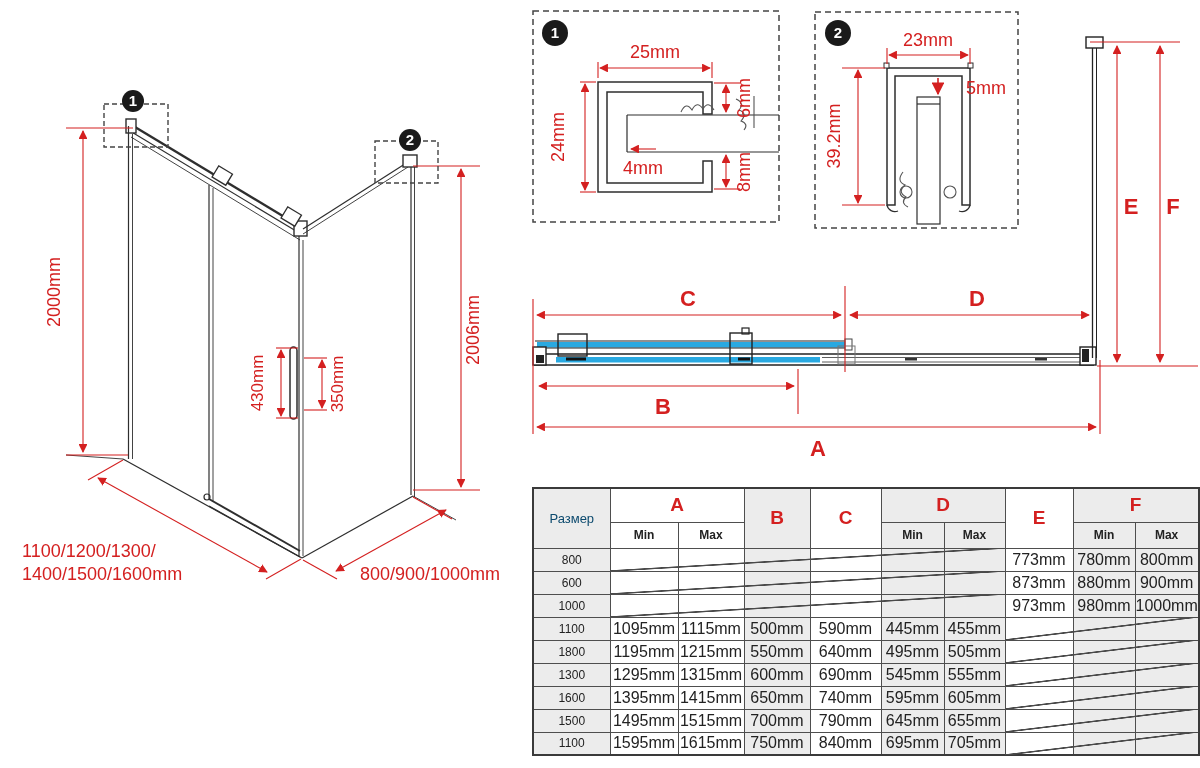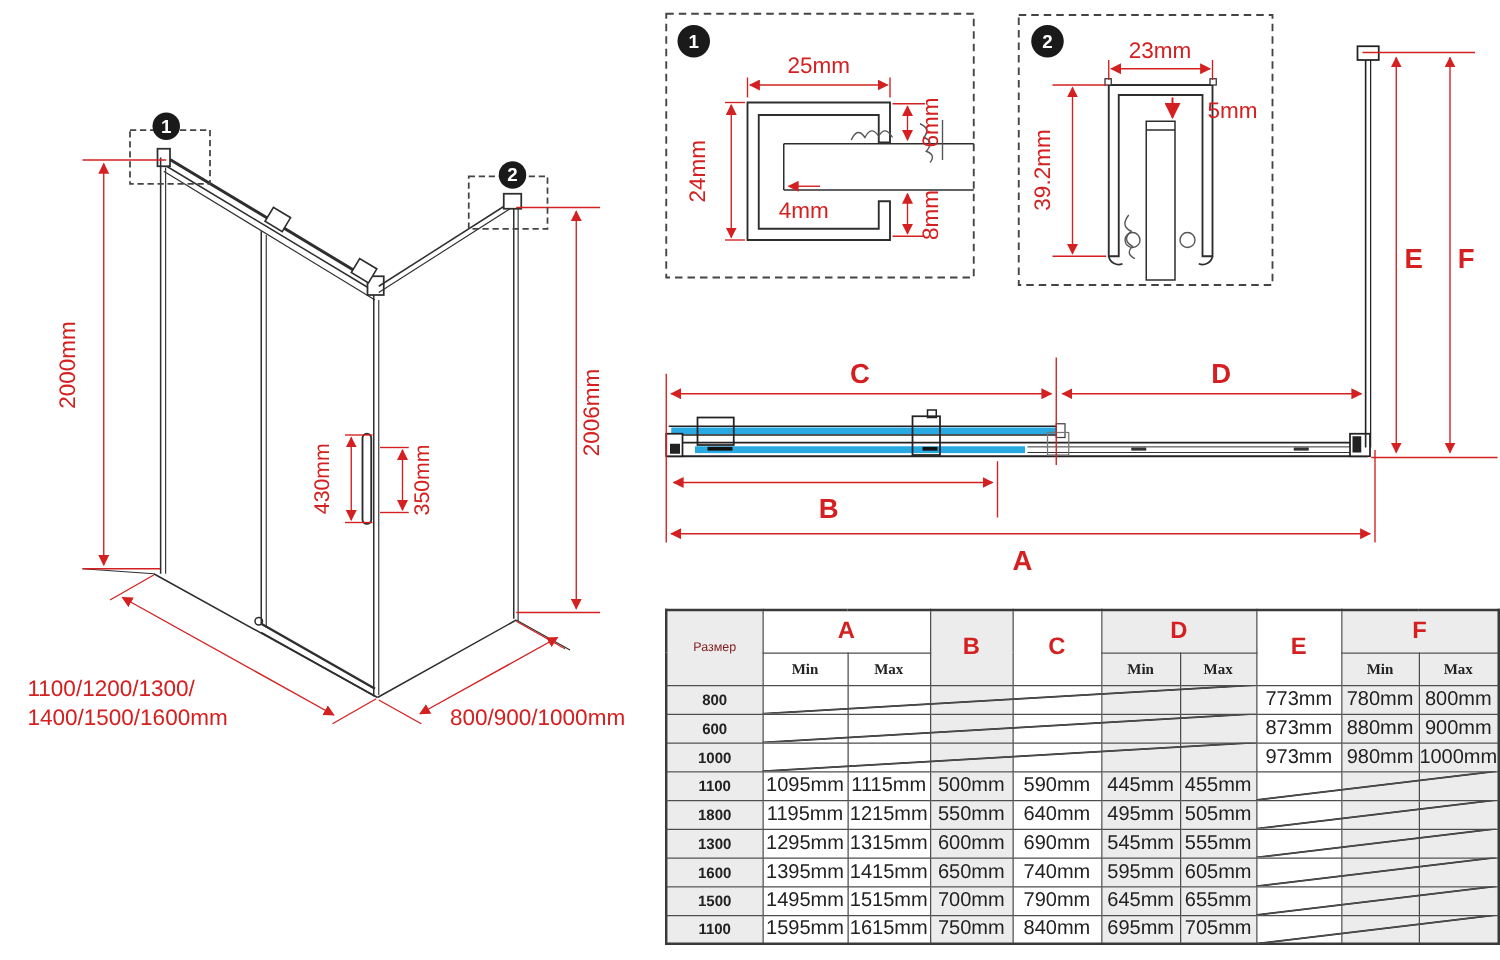--- a/index.html
+++ b/index.html
@@ -13,23 +13,23 @@
 
   #tablewrap{position:absolute;left:532px;top:487px;}
   table{border-collapse:collapse;table-layout:fixed;border:2px solid #3a3a3a;background:#fff;}
   td,th{border:1px solid #4e4e4e;padding:0;text-align:center;vertical-align:middle;
     white-space:nowrap;overflow:hidden;font-weight:normal;color:#222;}
   tr.hdr1{height:34px;}
   tr.hdr2{height:26px;}
   tr.data{height:23px;}
   .g{background:#ececec;}
   .letter{color:#d42020;font-size:19px;font-weight:bold;}
-  .minmax{font-size:12px;font-weight:bold;font-family:Liberation Serif, serif;}
-  .sizeh{font-size:10px;color:#7f1d1d;}
-  .rowsize{font-size:12px;font-weight:bold;text-align:center;}
+  .minmax{font-size:12px;font-weight:bold;}
+  .sizeh{font-size:13px;color:#0c4a6e;}
+  .rowsize{font-size:12px;font-weight:normal;text-align:center;}
   .val{font-size:16px;}
   .strikeline{position:absolute;pointer-events:none;
     background:linear-gradient(to bottom right,
       rgba(0,0,0,0) calc(50% - 1.1px),
       #4a4a4a calc(50% - 0.5px),
       #4a4a4a calc(50% + 0.5px),
       rgba(0,0,0,0) calc(50% + 1.1px));}
 </style>
 </head>
 <body>

